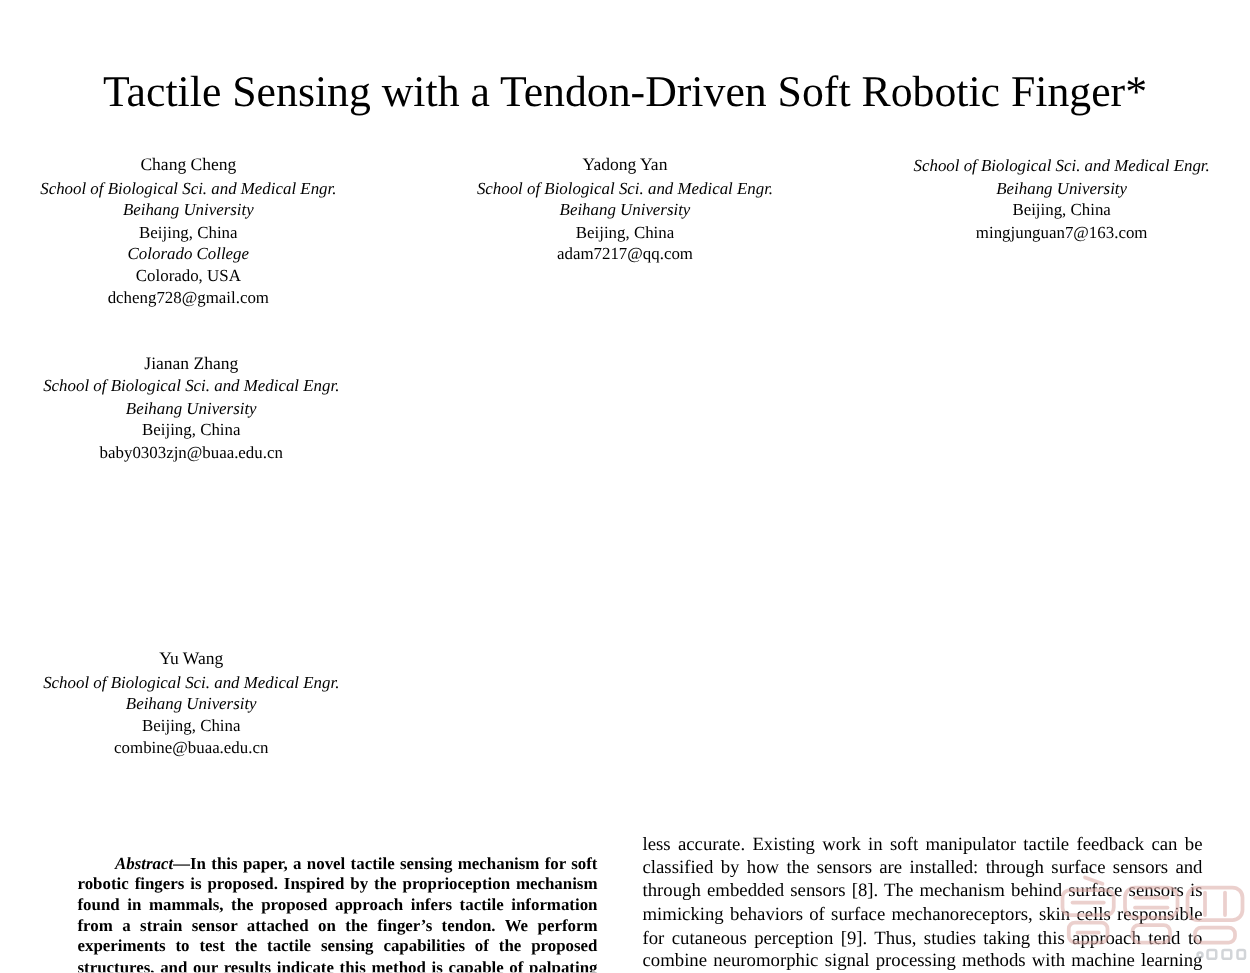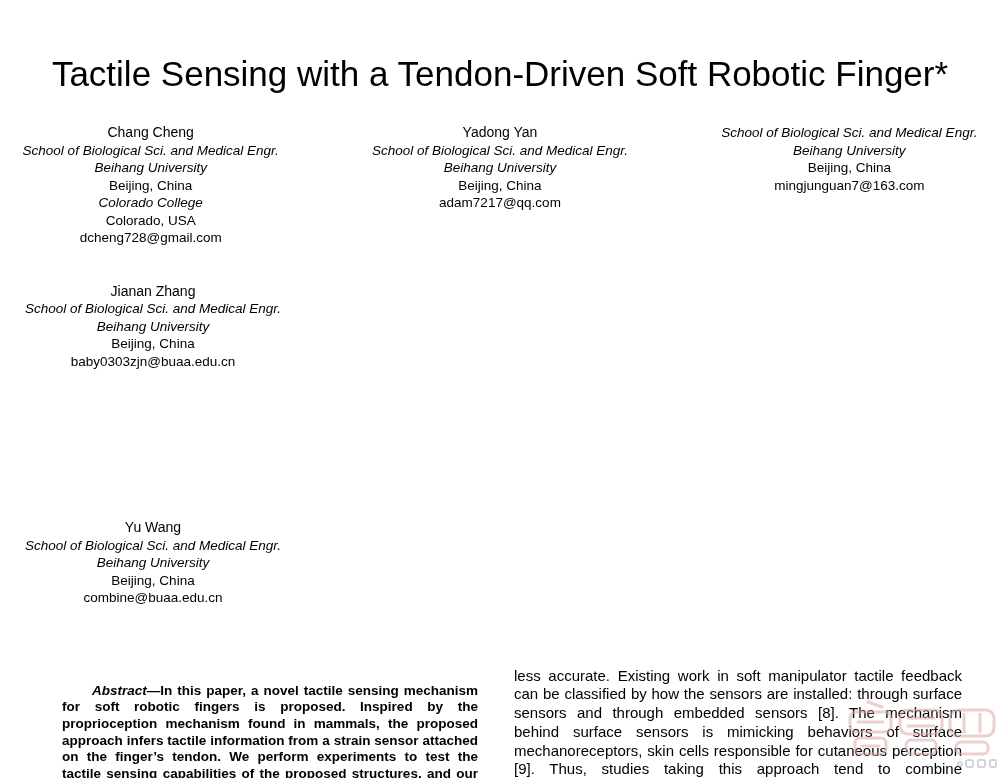--- a/index.html
+++ b/index.html
@@ -2,21 +2,21 @@
 <html><head>
 <meta charset="utf-8">
 <style>
   html, body { margin:0; padding:0; background:#ffffff; }
   .page {
     position:relative;
     width:1000px; height:778px;
     background:#ffffff;
     color:#000;
     overflow:hidden;
-    font-family:Liberation Sans, sans-serif;
+    font-family:Liberation Serif, serif;
   }
   .title {
     margin:0 auto;
     padding-top:50px;
     max-width:900px;
     text-align:center;
     font-size:35px;
     line-height:48px;
     font-weight:normal;
   }

